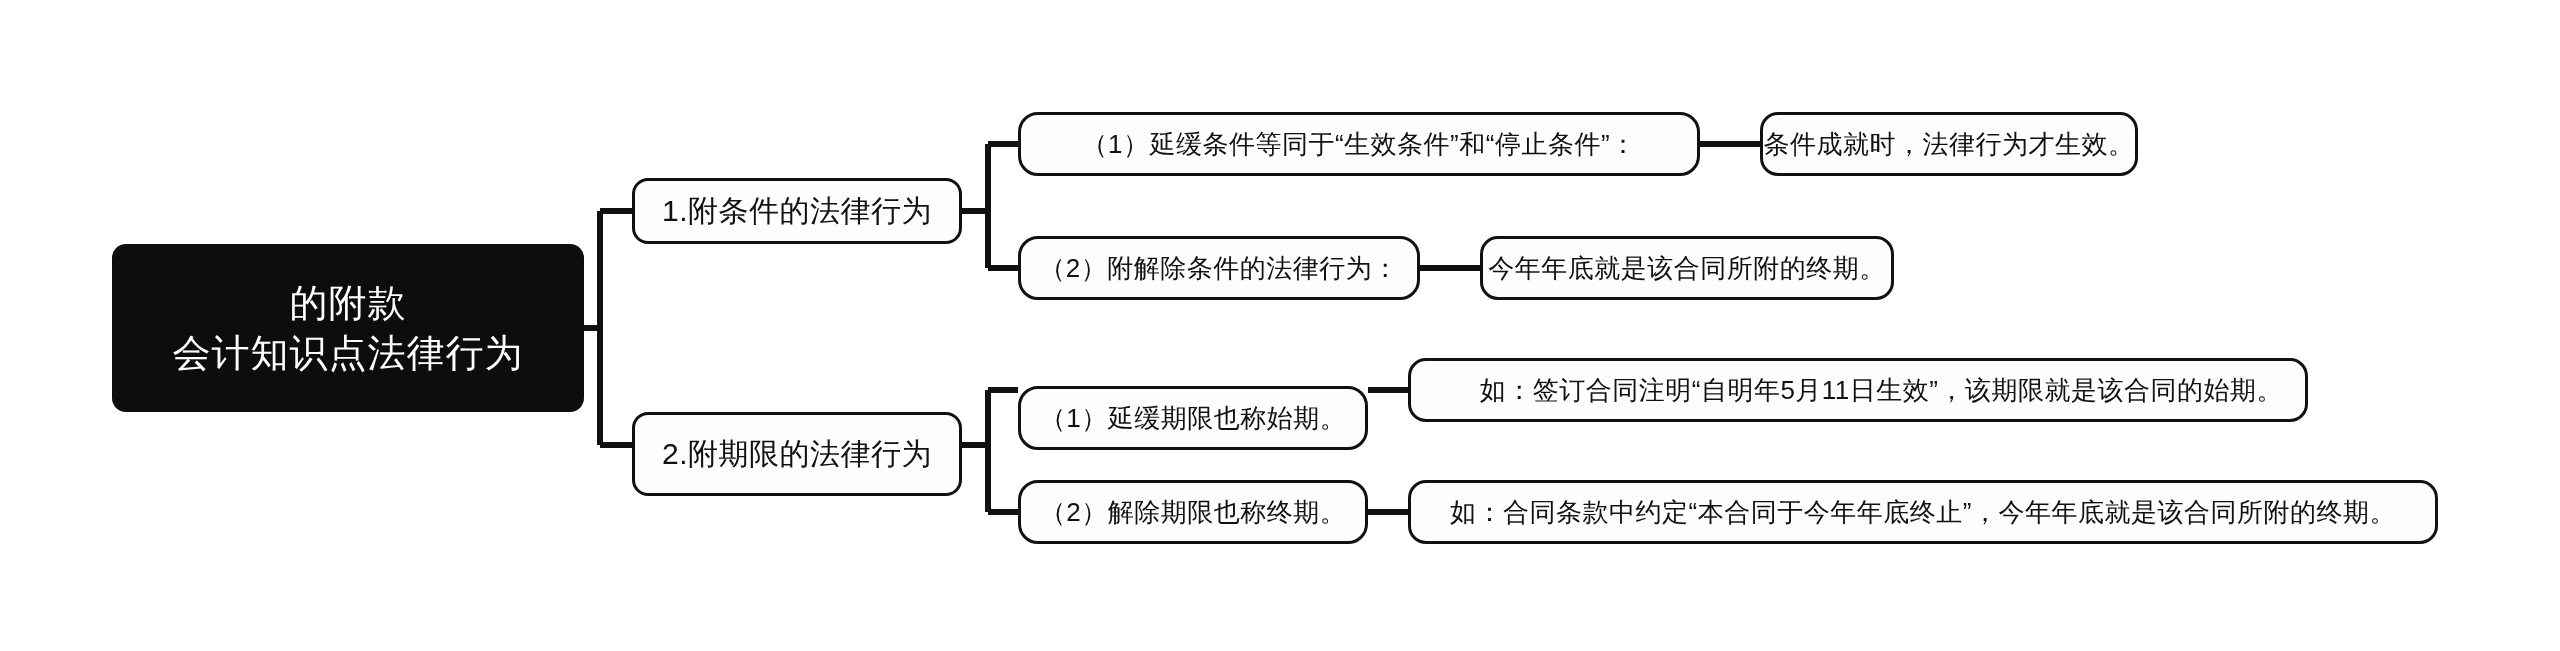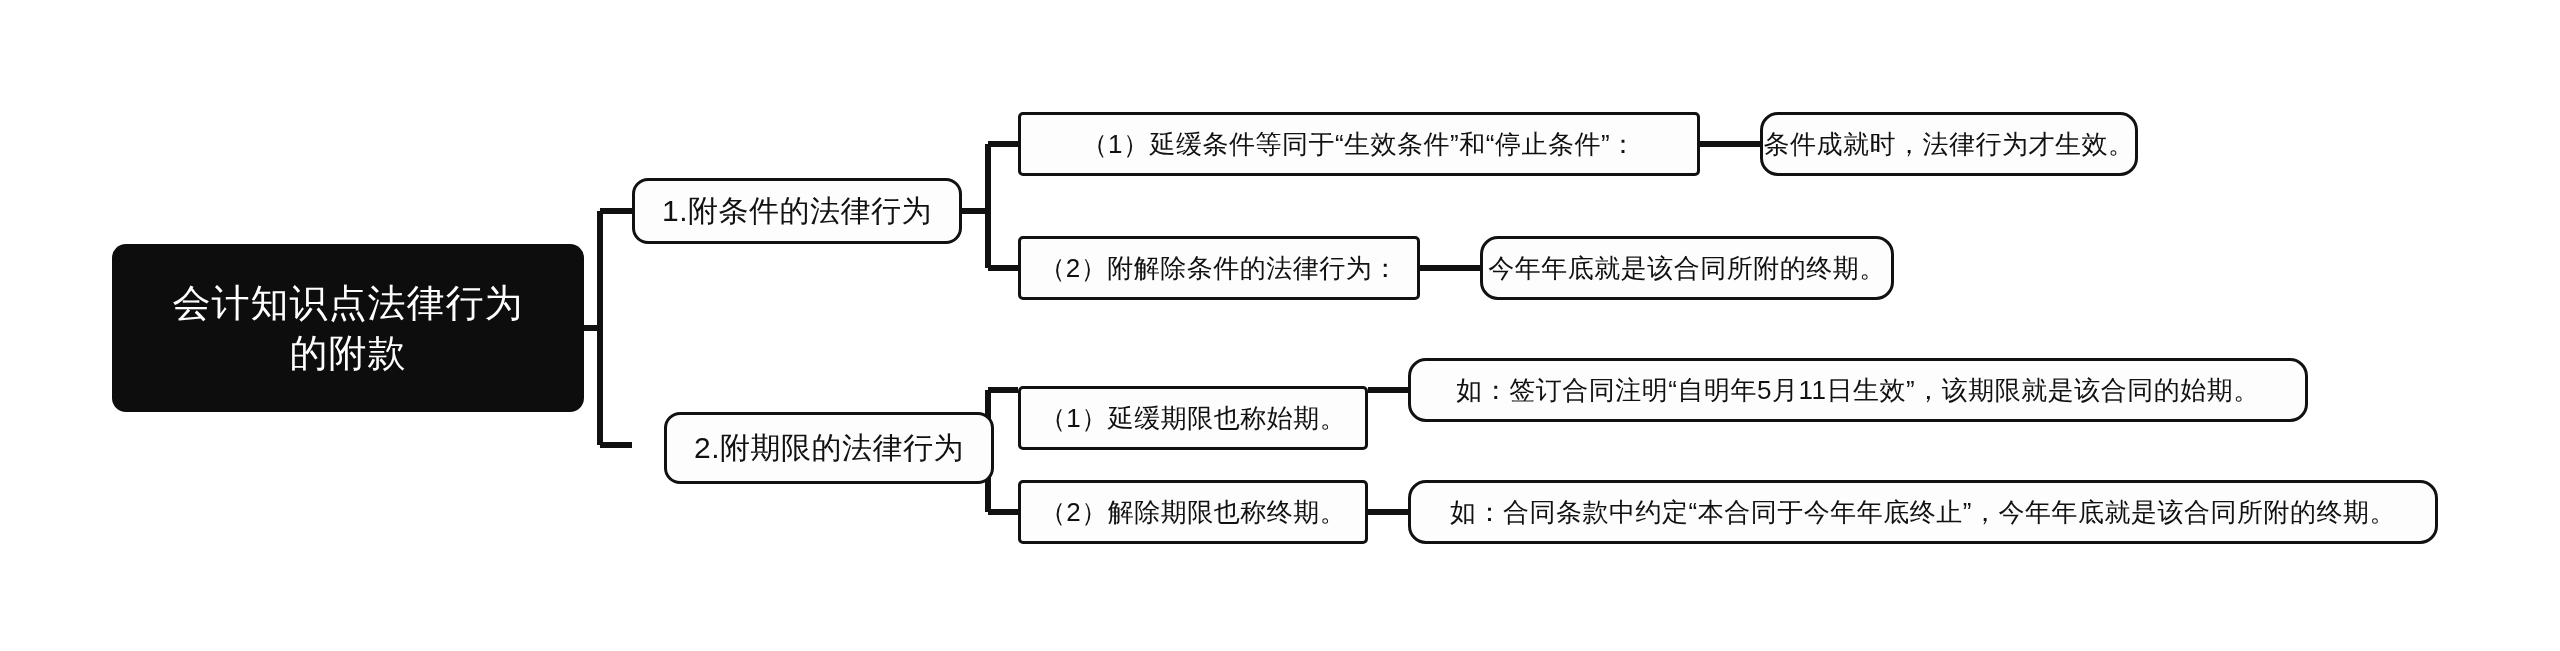--- a/index.html
+++ b/index.html
@@ -56,21 +56,21 @@
     border: 3px solid #111111;
     border-radius: 16px;
     font-size: 30px;
     letter-spacing: 0.5px;
     padding: 12px 16px;
   }
   .node-leaf {
     background: #fdfdfd;
     color: #111111;
     border: 3px solid #111111;
-    border-radius: 5px;
+    border-radius: 20px;
     font-size: 26px;
     letter-spacing: 0.5px;
     padding: 17px 22px;
   }
   .node-detail {
     background: #fdfdfd;
     color: #111111;
     border: 3px solid #111111;
     border-radius: 18px;
     font-size: 26px;
@@ -106,51 +106,51 @@
 
       <path d="M 1700 144 H 1760"></path>
       <path d="M 1420 268 H 1480"></path>
       <path d="M 1368 390 H 1408"></path>
       <path d="M 1368 512 H 1408"></path>
     </g>
   </svg>
 
   <div class="node node-root" style="left:112px; top:244px; width:472px; height:168px;">
     <div>
+      <span class="root-text">的附款</span>
       <span class="root-text">会计知识点法律行为</span>
-      <span class="root-text">的附款</span>
     </div>
   </div>
 
   <div class="node node-branch" style="left:632px; top:178px; width:330px; height:66px;">
     <span>1.附条件的法律行为</span>
   </div>
 
-  <div class="node node-branch" style="left:664px; top:412px; width:330px; height:72px;">
+  <div class="node node-branch" style="left:632px; top:412px; width:330px; height:84px;">
     <span>2.附期限的法律行为</span>
   </div>
 
   <div class="node node-leaf" style="left:1018px; top:112px; width:682px; height:64px;">
     <span>（1）延缓条件等同于“生效条件”和“停止条件”：</span>
   </div>
   <div class="node node-detail" style="left:1760px; top:112px; width:378px; height:64px;">
     <span>条件成就时，法律行为才生效。</span>
   </div>
 
   <div class="node node-leaf" style="left:1018px; top:236px; width:402px; height:64px;">
     <span>（2）附解除条件的法律行为：</span>
   </div>
   <div class="node node-detail" style="left:1480px; top:236px; width:414px; height:64px;">
     <span>今年年底就是该合同所附的终期。</span>
   </div>
 
   <div class="node node-leaf" style="left:1018px; top:358px; width:350px; height:64px;margin-top:28px;">
     <span>（1）延缓期限也称始期。</span>
   </div>
-  <div class="node node-detail" style="left:1408px; top:358px; width:900px; height:64px;">
+  <div class="node node-detail" style="left:1408px; top:358px; width:900px; height:64px;justify-content:flex-end;">
     <span>如：签订合同注明“自明年5月11日生效”，该期限就是该合同的始期。</span>
   </div>
 
   <div class="node node-leaf" style="left:1018px; top:480px; width:350px; height:64px;">
     <span>（2）解除期限也称终期。</span>
   </div>
   <div class="node node-detail" style="left:1408px; top:480px; width:1030px; height:64px;align-items:center;">
     <span>如：合同条款中约定“本合同于今年年底终止”，今年年底就是该合同所附的终期。</span>
   </div>
 

